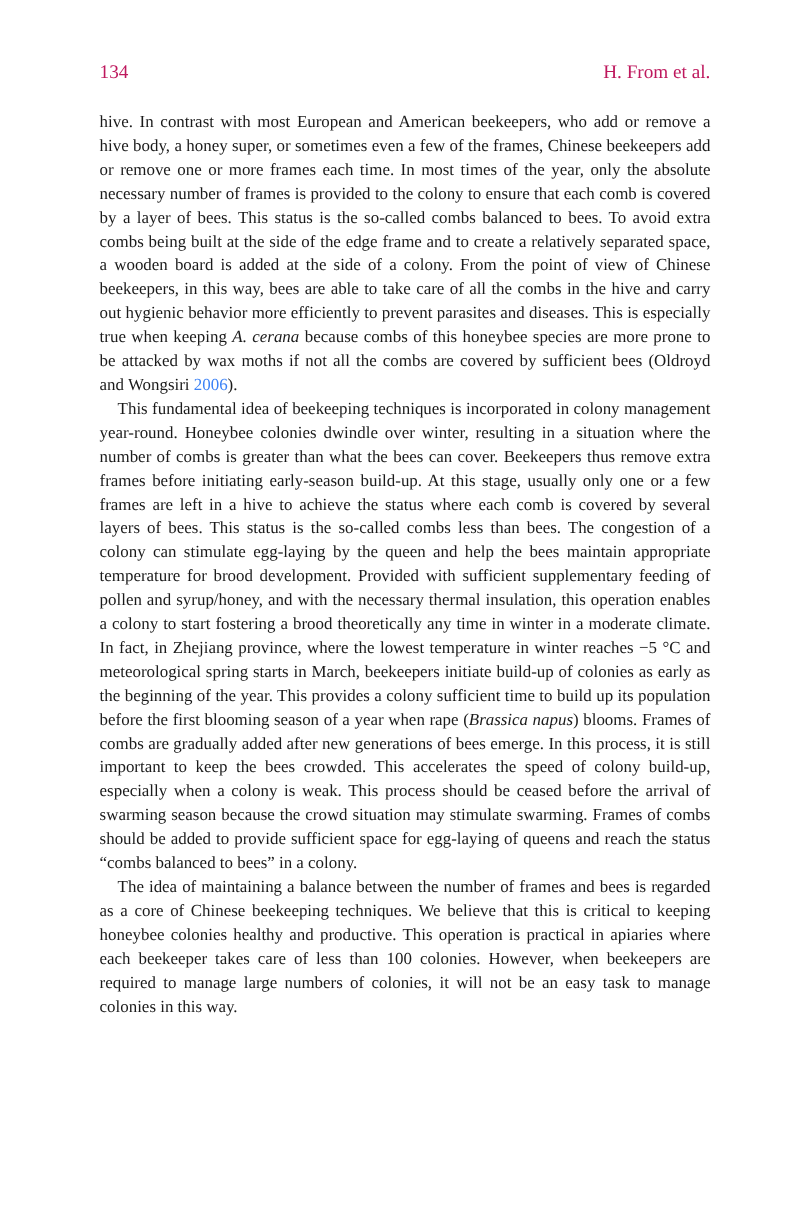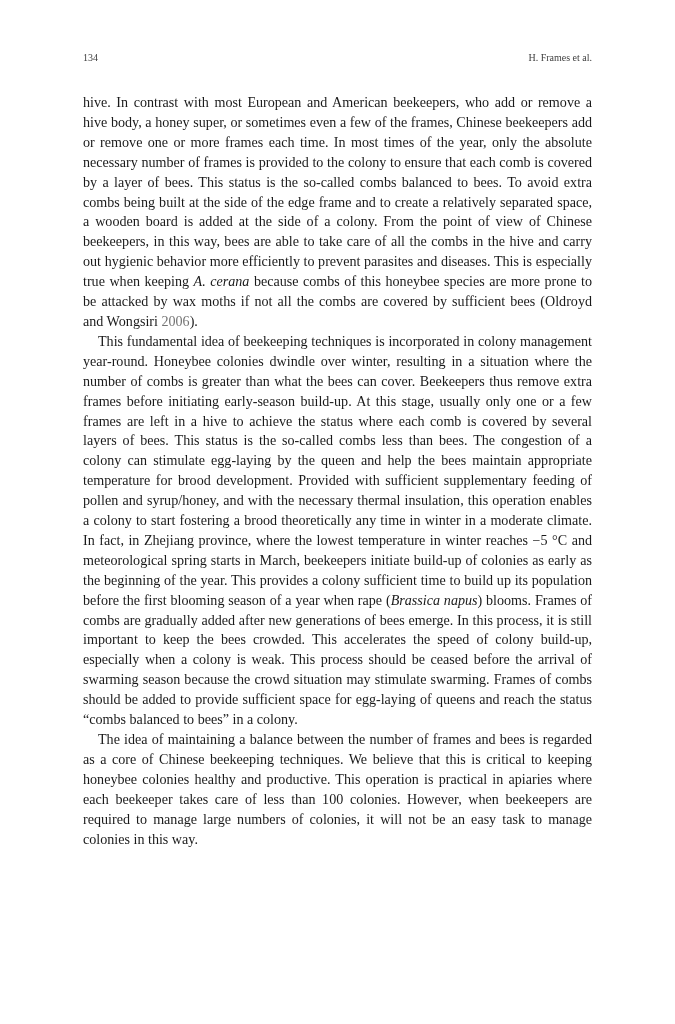--- a/index.html
+++ b/index.html
@@ -1,39 +1,39 @@
 <!DOCTYPE html>
 <html><head>
 <meta charset="utf-8">
 <style>
   html, body { margin: 0; padding: 0; background: #ffffff; }
   body { width: 675px; height: 1024px; position: relative; overflow: hidden; }
   .page { position: absolute; left: 0; top: 0; width: 675px; height: 1024px; background: #fff; }
   .running-head {
     position: absolute; left: 83px; right: 83px; top: 52px;
-    font-family: "Liberation Serif", serif; font-size: 10px; color: #404040;
+    font-family: "Liberation Serif", serif; font-size: 16px; color: #be185d;
     display: flex; justify-content: space-between; gap: 39px;
   }
   .body-text {
     position: absolute; left: 83px; width: 509px; top: 93px;
     font-family: "Liberation Serif", serif; font-size: 14.1px; line-height: 19.9px;
     color: #1a1a1a; text-align: justify; hyphens: manual;
   }
   .body-text p { margin: 0; text-indent: 15px; }
   .body-text p.first { text-indent: 0; }
-  .cite { color: #737373; font-family: Liberation Serif, serif; }
+  .cite { color: #3b82f6; font-family: Liberation Serif, serif; }
   em { }
 </style>
 </head>
 <body>
 
 <div class="page">
   <div class="running-head">
     <span>134</span>
-    <span>H. Frames et al.</span>
+    <span>H. From et al.</span>
   </div>
 
   <div class="body-text">
     <p class="first"><span>hive. In contrast with most European and American beekeepers, who add or remove a hive body, a honey super, or sometimes even a few of the frames, Chinese bee­keepers add or remove one or more frames each time. In most times of the year, only the absolute necessary number of frames is provided to the colony to ensure that each comb is covered by a layer of bees. This status is the so-called combs balanced to bees. To avoid extra combs being built at the side of the edge frame and to create a relatively separated space, a wooden board is added at the side of a colony. From the point of view of Chinese beekeepers, in this way, bees are able to take care of all the combs in the hive and carry out hygienic behavior more effi­ciently to prevent parasites and diseases. This is especially true when keeping </span><em>A. cerana</em><span> because combs of this honeybee species are more prone to be attacked by wax moths if not all the combs are covered by sufficient bees (Oldroyd and Wongsiri </span><a class="cite">2006</a><span>).</span></p>
 
     <p><span>This fundamental idea of beekeeping techniques is incorporated in colony management year-round. Honeybee colonies dwindle over winter, resulting in a situation where the number of combs is greater than what the bees can cover. Beekeepers thus remove extra frames before initiating early-season build-up. At this stage, usually only one or a few frames are left in a hive to achieve the status where each comb is covered by several layers of bees. This status is the so-called combs less than bees. The congestion of a colony can stimulate egg-laying by the queen and help the bees maintain appropriate temperature for brood development. Provided with sufficient supplementary feeding of pollen and syrup/honey, and with the necessary thermal insulation, this operation enables a colony to start fos­tering a brood theoretically any time in winter in a moderate climate. In fact, in Zhejiang province, where the lowest temperature in winter reaches −5 °C and meteorological spring starts in March, beekeepers initiate build-up of colonies as early as the beginning of the year. This provides a colony sufficient time to build up its population before the first blooming season of a year when rape (</span><em>Brassica napus</em><span>) blooms. Frames of combs are gradually added after new generations of bees emerge. In this process, it is still important to keep the bees crowded. This accelerates the speed of colony build-up, especially when a colony is weak. This process should be ceased before the arrival of swarming season because the crowd situation may stimulate swarming. Frames of combs should be added to provide sufficient space for egg-laying of queens and reach the status “combs balanced to bees” in a colony.</span></p>
 
 
     <p><span>The idea of maintaining a balance between the number of frames and bees is regarded as a core of Chinese beekeeping techniques. We believe that this is critical to keeping honeybee colonies healthy and productive. This operation is practical in apiaries where each beekeeper takes care of less than 100 colonies. However, when beekeepers are required to manage large numbers of colonies, it will not be an easy task to manage colonies in this way.</span></p>
   </div>

